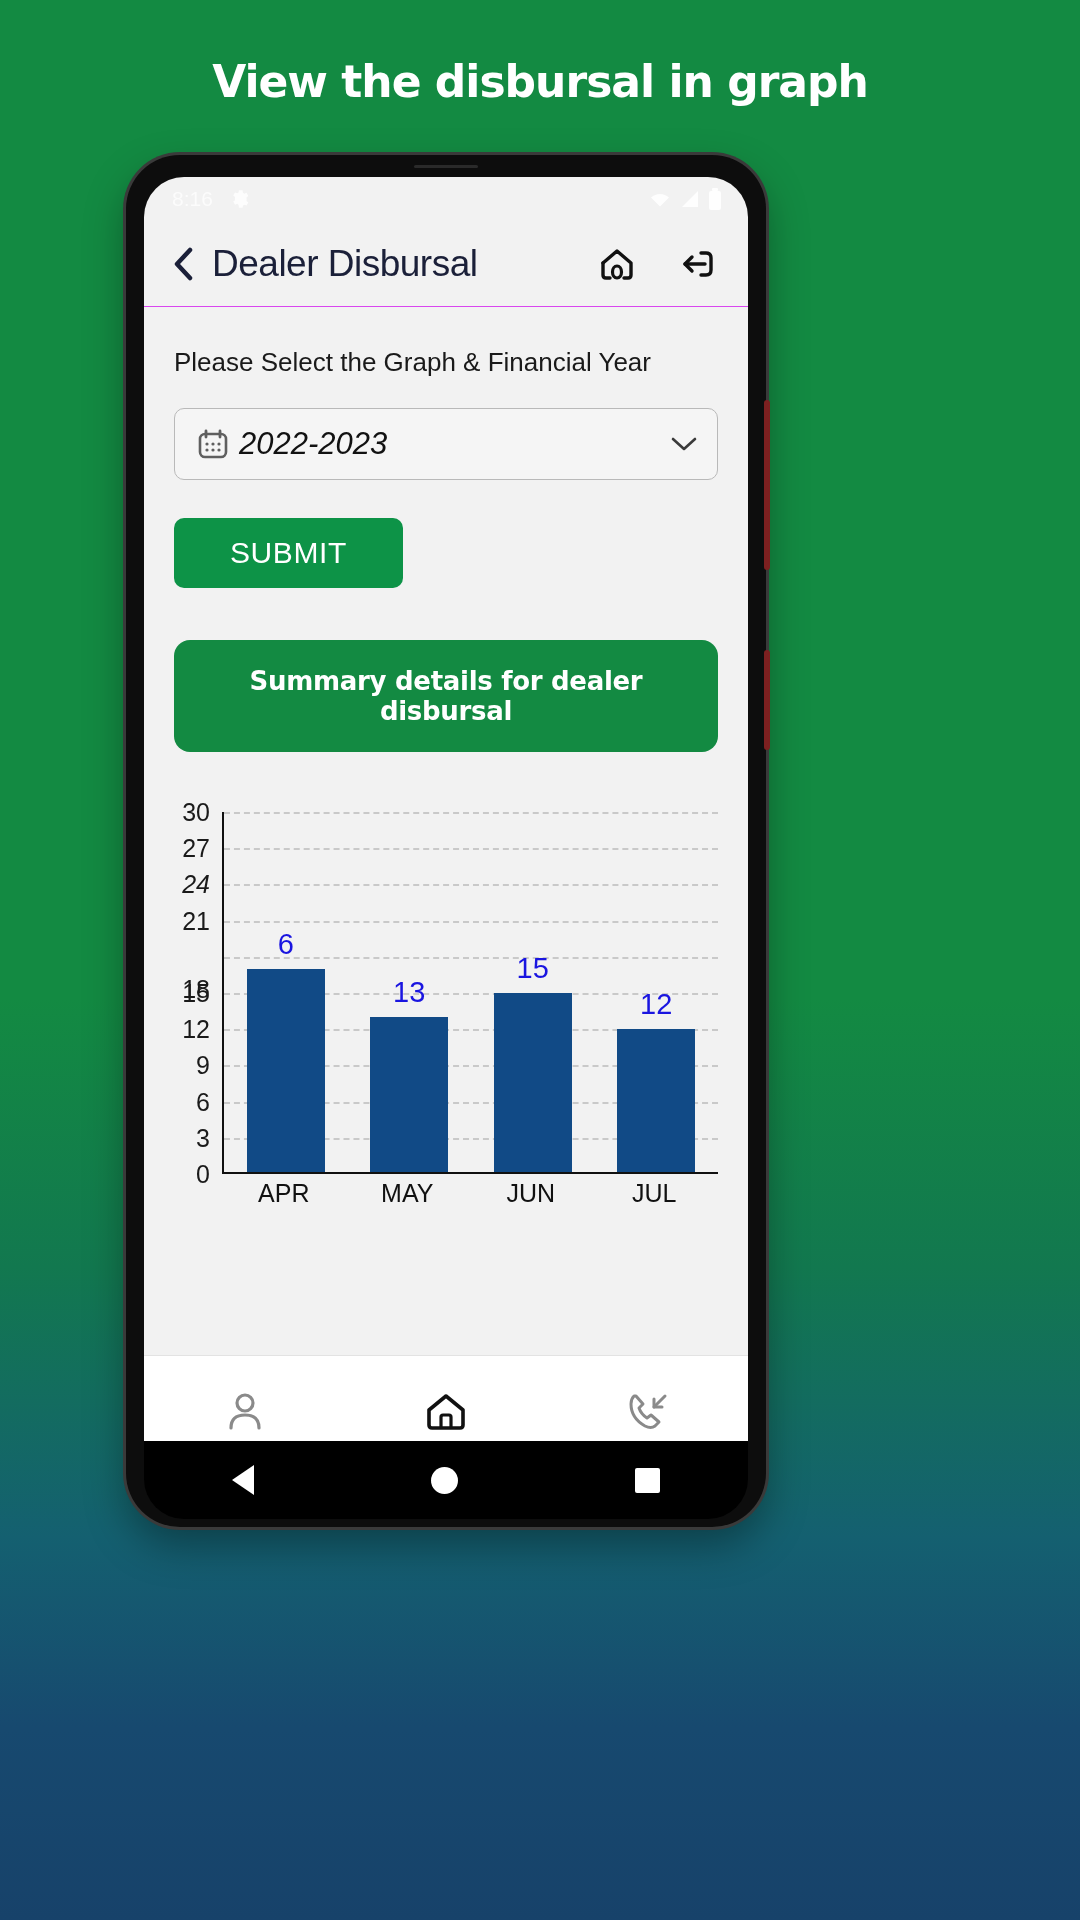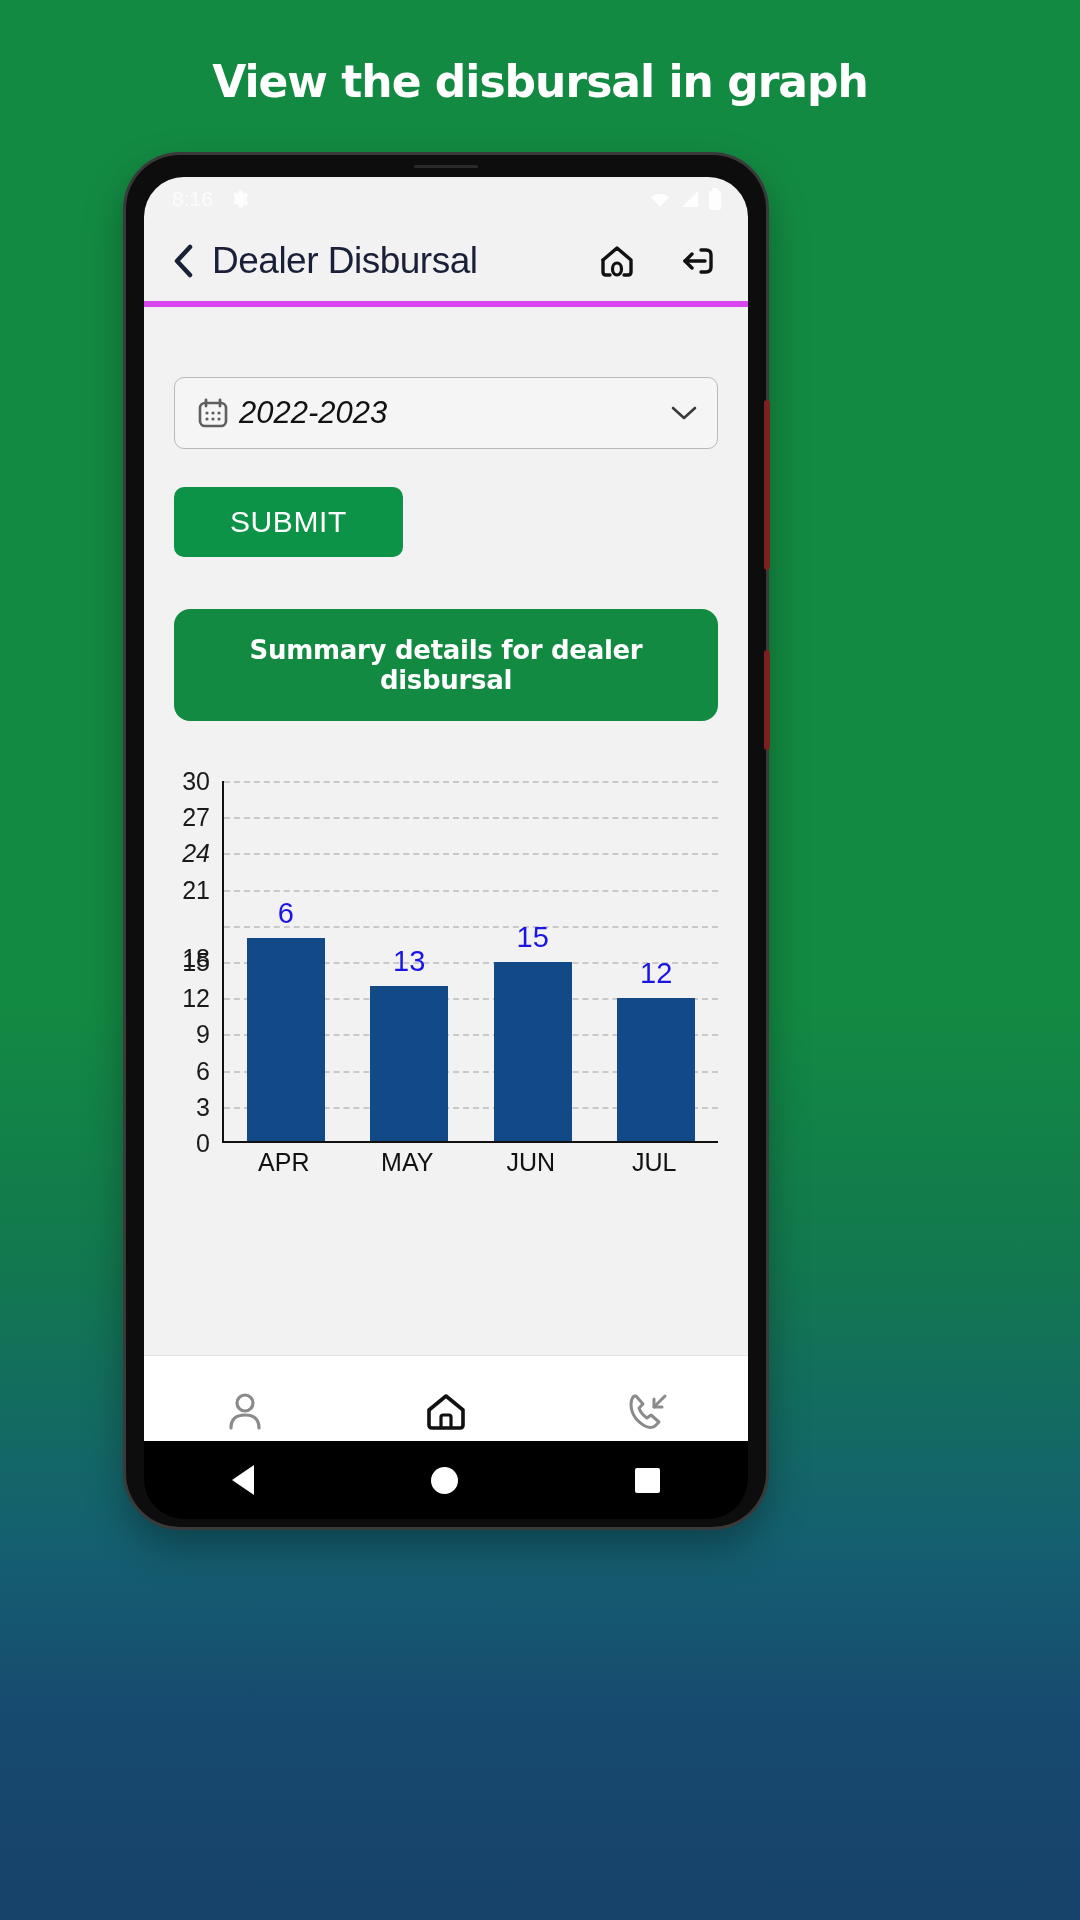--- a/index.html
+++ b/index.html
@@ -68,21 +68,21 @@
   .statusbar .time { font-weight: 500; opacity: .72; }
   .statusbar .gear { opacity: .85; display: flex; }
   .statusbar .spacer { flex: 1; }
   .statusbar .right-icons { display: flex; align-items: center; gap: 8px; opacity: .9; }
 
   
   .appbar {
     height: 86px; background: #f2f2f2;
     display: flex; align-items: center;
     padding: 0 28px 0 22px;
-    border-bottom: 6px solid #d946ef;
+    border-bottom: 1px solid #d946ef;
   }
   .back-chevron {
     width: 34px; height: 34px; display: flex;
     align-items: center; justify-content: center;
     margin-right: 12px;
   }
   .appbar-title {
     font-size: 37px; color: #1b2039;
     font-weight: 500; letter-spacing: -.5px;
     flex: 1;
@@ -254,20 +254,21 @@
       <div class="appbar-icon">
         <svg width="44" height="44" viewBox="0 0 44 44">
           <path d="M26 11 L31 11 Q36 11 36 16 L36 28 Q36 33 31 33 L26 33" stroke="#111" stroke-width="3.4" fill="none" stroke-linecap="round" stroke-linejoin="round"></path>
           <path d="M30 22 L10 22" stroke="#111" stroke-width="3.4" stroke-linecap="round"></path>
           <path d="M17 15 L10 22 L17 29" stroke="#111" stroke-width="3.4" fill="none" stroke-linecap="round" stroke-linejoin="round"></path>
         </svg>
       </div>
     </div>
 
     <div class="form-area">
+      <div class="field-label">Please Select the Graph &amp; Financial Year</div>
 
       <div class="select-box">
         <span class="cal">
           <svg width="36" height="36" viewBox="0 0 36 36">
             <rect x="5" y="8" width="26" height="23" rx="5" stroke="#5f5f5f" stroke-width="2.6" fill="none"></rect>
             <path d="M11 5 L11 11 M25 5 L25 11" stroke="#5f5f5f" stroke-width="2.8" stroke-linecap="round"></path>
             <g fill="#5f5f5f">
               <circle cx="12" cy="18" r="1.6"></circle>
                 <circle cx="18" cy="18" r="1.6"></circle>
                 <circle cx="24" cy="18" r="1.6"></circle>

